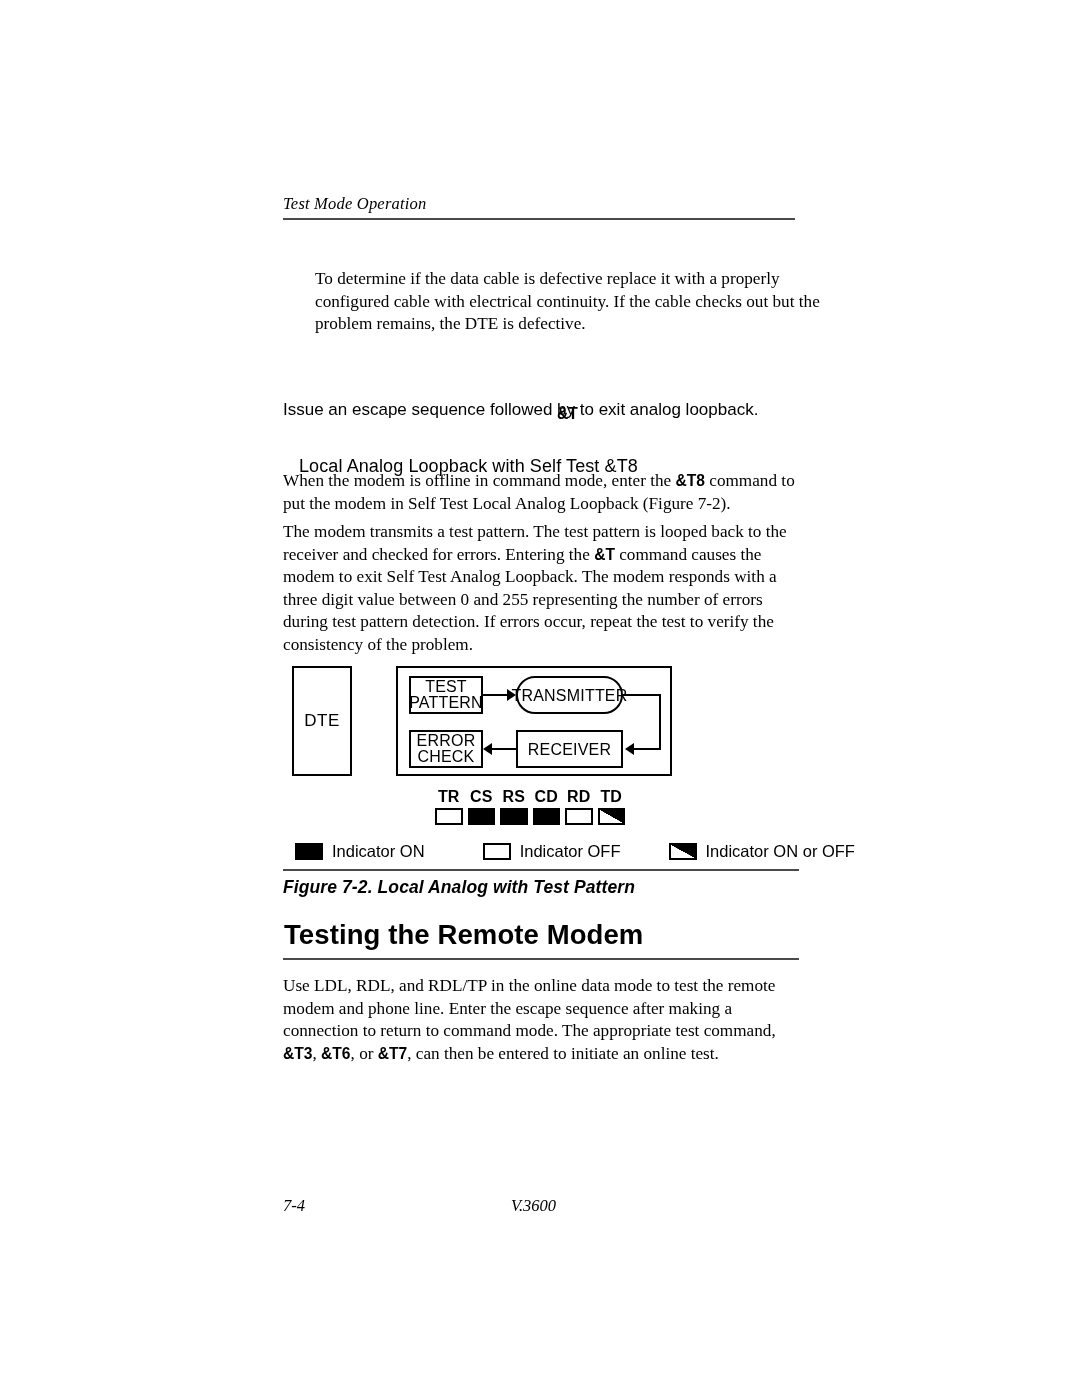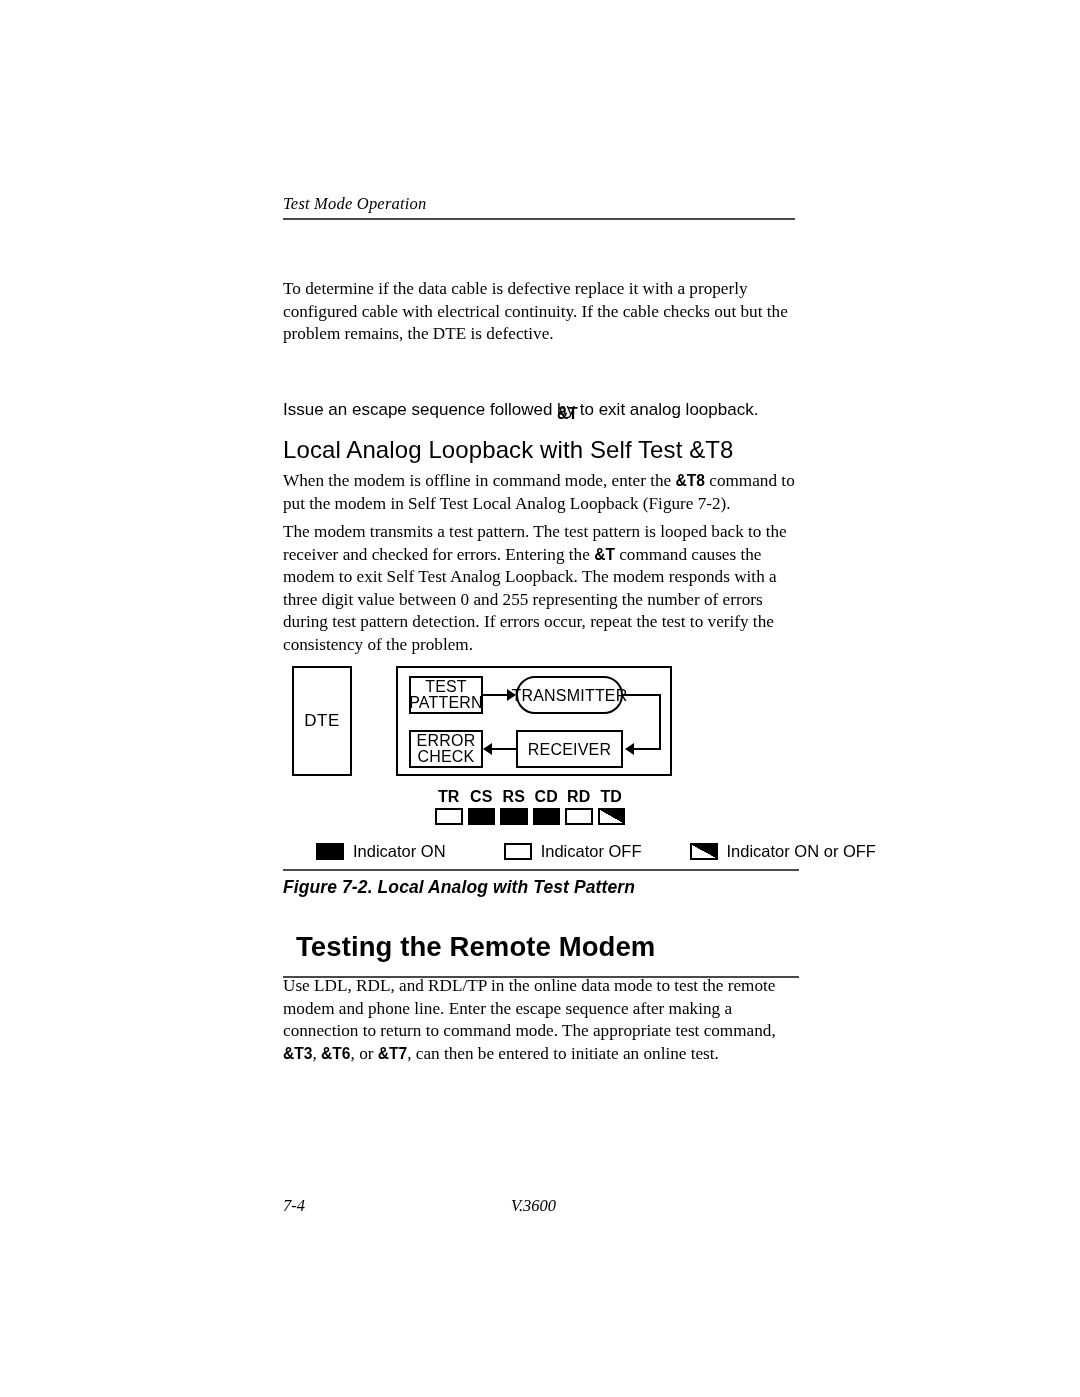--- a/index.html
+++ b/index.html
@@ -86,31 +86,31 @@
     position: absolute;
     left: -18px;
     top: -13px;
     white-space: nowrap;
   }
 
   
   h2.sub-head {
     font-family: "Liberation Sans", "DejaVu Sans", sans-serif;
     font-weight: normal;
-    font-size: 24px;
+    font-size: 18px;
     line-height: 28px;
-    margin: 0;
+    margin: 16px;
     letter-spacing: 0.1px;
   }
   h1.main-head {
     font-family: "Liberation Sans", "DejaVu Sans", sans-serif;
     font-weight: bold;
     font-size: 27.5px;
     line-height: 32px;
-    margin: 13px;
+    margin: 1px;
     letter-spacing: 0.1px;
   }
   .main-head-rule {
     height: 2px;
     background: #4a4a4a;
     width: 516px;
     margin-top: 7px;
   }
 
   
@@ -231,21 +231,20 @@
   }
 
   
   .legend {
     position: absolute;
     left: 12px;
     top: 182px;
     width: 504px;
     display: flex;
     align-items: flex-start;
-    margin-left: 21px;
   }
   .legend-item {
     display: flex;
     align-items: center;
   }
   .legend-item .swatch { margin-right: 9px; }
   .legend-item .ltext {
     font-family: "Liberation Sans", "DejaVu Sans", sans-serif;
     font-size: 16.5px;
     white-space: nowrap;
@@ -296,21 +295,21 @@
 </head>
 <body>
 
 <div class="page">
 
   <div class="running-head">
     <div class="rh-text">Test Mode Operation</div>
     <div class="rule"></div>
   </div>
 
-  <div class="col" style="top:278px;">
+  <div class="col" style="top:268px;margin-left:32px;">
     <p class="serif">To determine if the data cable is defective replace it with a properly configured cable with electrical continuity. If the cable checks out but the problem remains, the DTE is defective.</p>
   </div>
 
 
   <div class="col" style="top:398px;">
     <p class="sans"><span>Issue an escape sequence followed by</span><span class="overlap-wrap"><span class="over cmd">&amp;T</span></span><span> to exit analog loopback.</span></p>
   </div>
 
   <div class="col" style="top:436px;">
     <h2 class="sub-head">Local Analog Loopback with Self Test   &amp;T8</h2>

